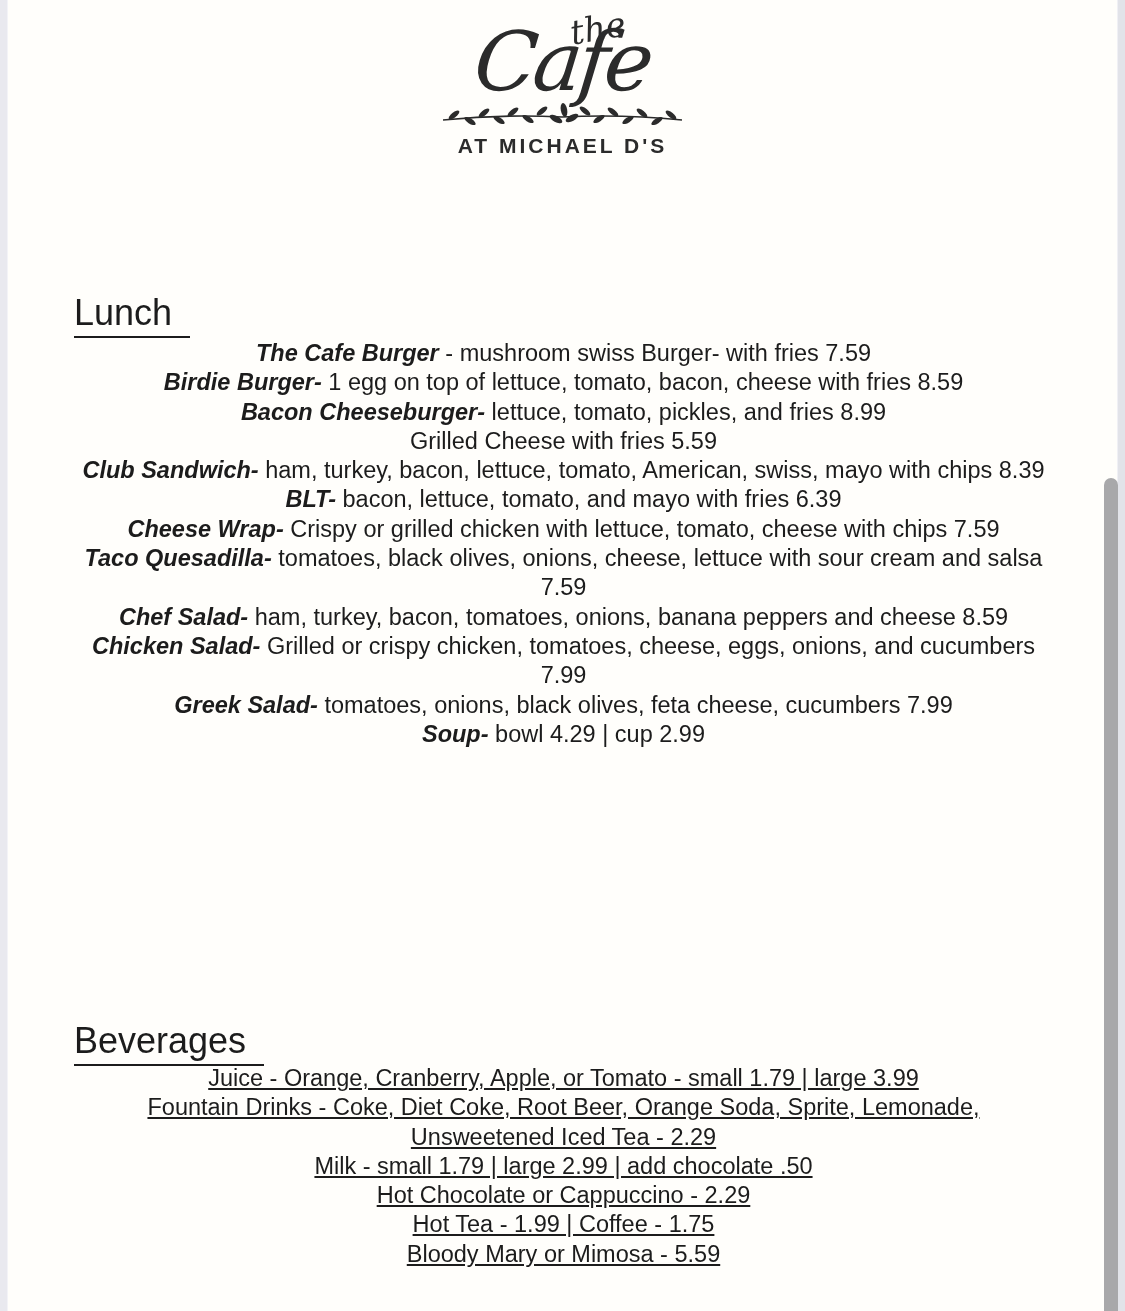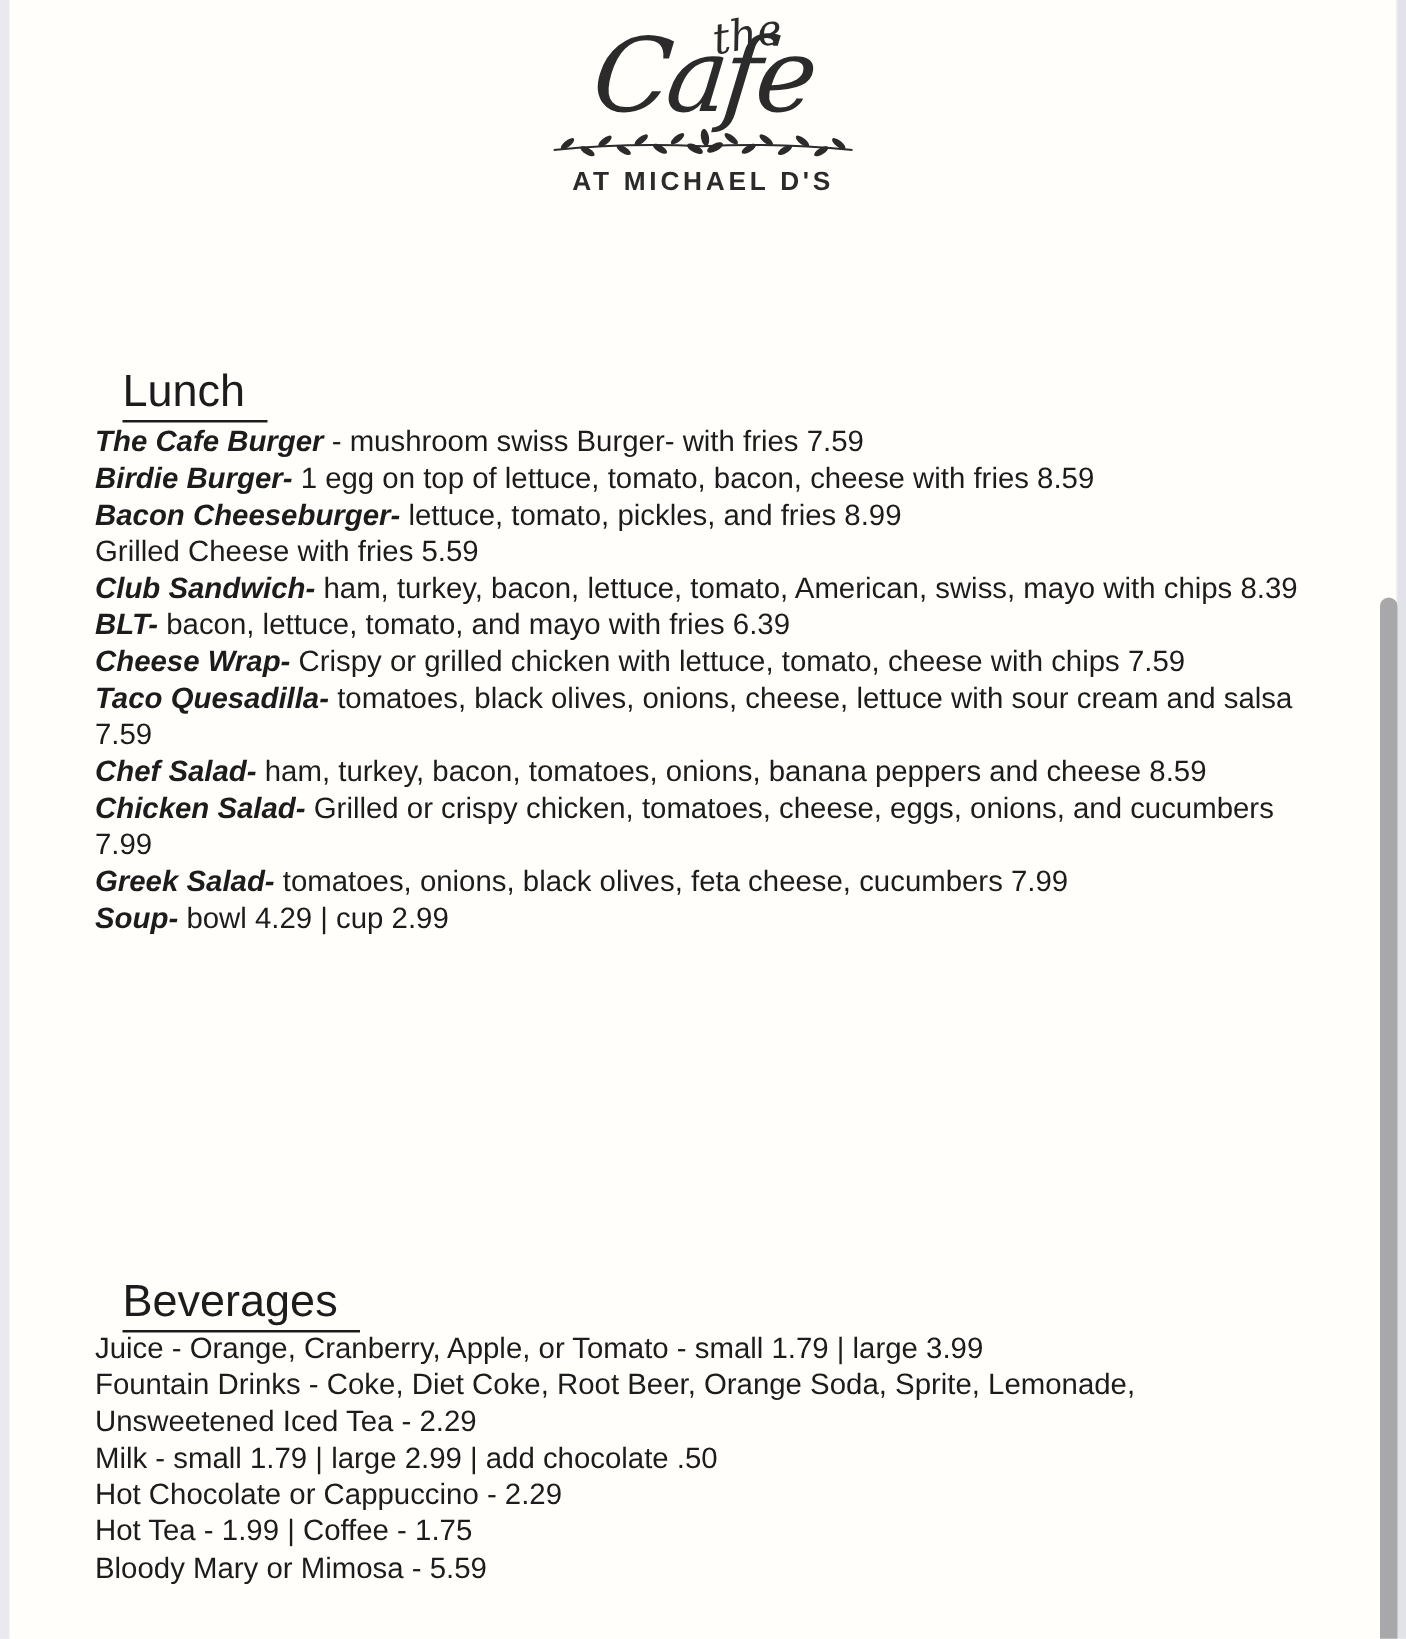--- a/index.html
+++ b/index.html
@@ -71,33 +71,32 @@
   .section-heading-wrap { position: absolute; left: 74px; }
   #lunch-heading { top: 292px; }
   #beverages-heading { top: 1020px; }
   .section-heading {
     display: inline-block;
     font-size: 36px;
     line-height: 42px;
     border-bottom: 2px solid #1c1c1c;
     padding-right: 18px;
     padding-bottom: 2px;
-    margin-left: 24px;
   }
 
   .section-lines {
     position: absolute;
     left: 76px;
     width: 975px;
-    text-align: left;
+    text-align: center;
     font-size: 23.5px;
     line-height: 29.3px;
   }
   #lunch-lines { top: 339px; }
-  #beverages-lines { top: 1064px; }
+  #beverages-lines { top: 1064px; text-decoration: underline; }
 
   .item-name { font-weight: bold; font-style: italic; }
 </style>
 </head>
 <body>
 
 <div class="left-edge"></div>
 <div class="right-edge"></div>
 <div class="scroll-thumb"></div>
 

